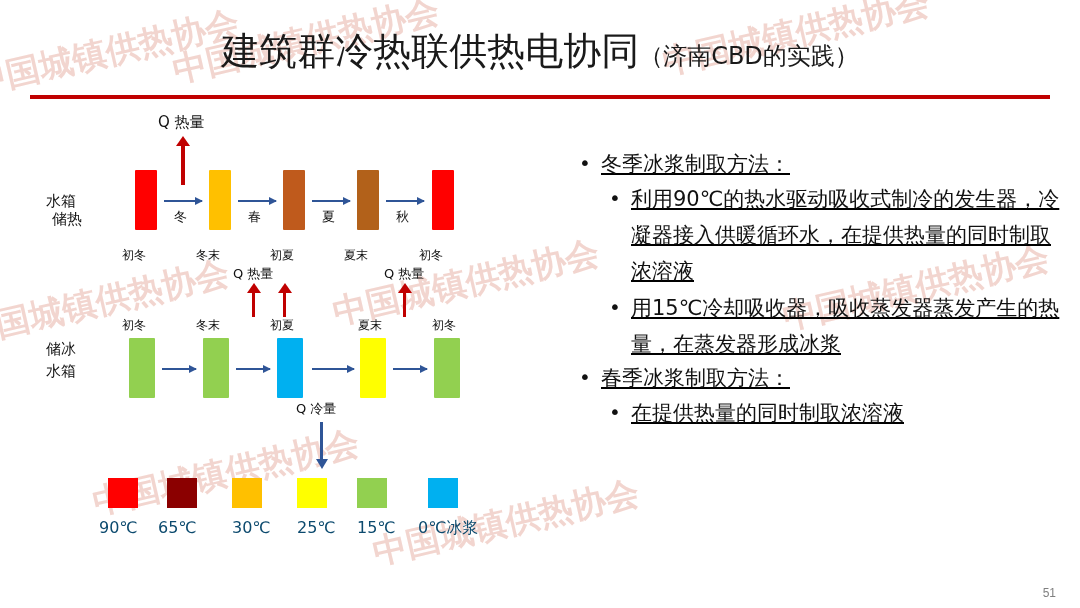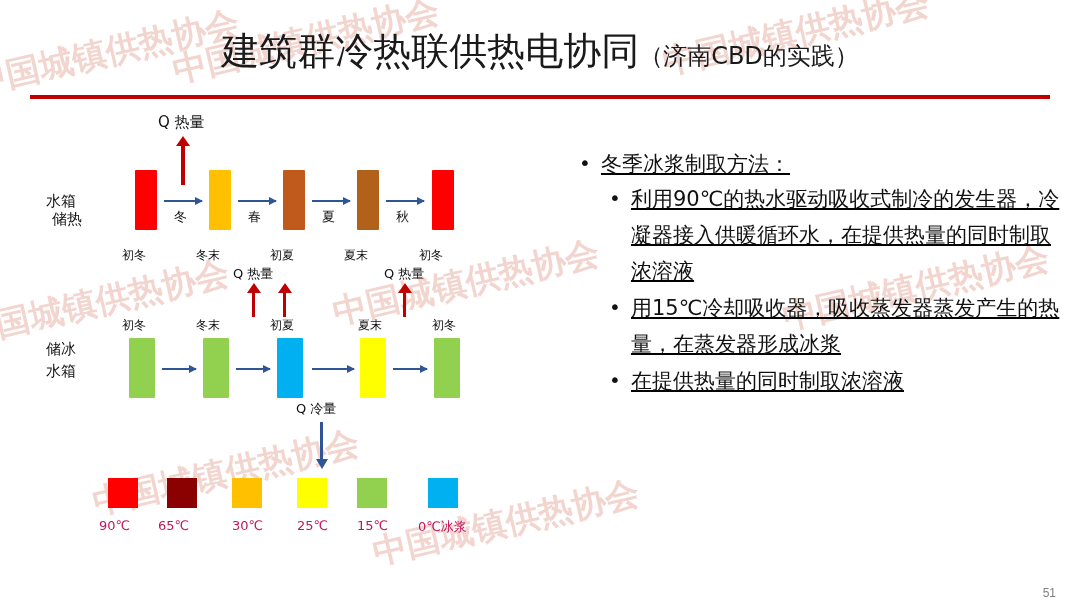--- a/index.html
+++ b/index.html
@@ -66,21 +66,21 @@
   .arrow-down { position:absolute; width:3px; background:#2f5597; }
   .arrow-down::after {
     content:""; position:absolute; left:-4px; bottom:-9px;
     border-top:10px solid #2f5597;
     border-left:6px solid transparent;
     border-right:6px solid transparent;
   }
 
   
   .legend-sw { position:absolute; width:30px; height:30px; }
-  .legend-tx { position:absolute; font-size:13px; color:#be185d; white-space:nowrap;
+  .legend-tx { position:absolute; font-size:16px; color:#0c4a6e; white-space:nowrap;
                font-family:"DejaVu Sans", sans-serif; }
 
   
   .bullets { position:absolute; left:575px; top:149px; width:495px;text-decoration:underline; }
   .b1 { position:relative; padding-left:26px; font-size:21px; line-height:30px;
         color:#111; margin-bottom:2px; font-family:"DejaVu Sans", sans-serif; }
   .b1::before { content:"\2022"; position:absolute; left:4px; top:-1px; font-size:20px; }
   .b2wrap { padding-left:30px; }
   .b2 { position:relative; padding-left:26px; font-size:21px; line-height:36px;
         color:#111; margin-bottom:1px; font-family:"DejaVu Sans", sans-serif; }
@@ -180,18 +180,19 @@
   <div class="legend-tx" style="left:357px; top:418px;">15℃</div>
   <div class="legend-tx" style="left:418px; top:418px;">0℃冰浆</div>
 </div>
 
 <div class="bullets">
   <div class="b1">冬季冰浆制取方法：</div>
   <div class="b2wrap">
     <div class="b2">利用90℃的热水驱动吸收式制冷的发生器，冷凝器接入供暖循环水，在提供热量的同时制取浓溶液</div>
     <div class="b2">用15℃冷却吸收器，吸收蒸发器蒸发产生的热量，在蒸发器形成冰浆</div>
   </div>
+  <div class="b1">春季冰浆制取方法：</div>
   <div class="b2wrap">
     <div class="b2">在提供热量的同时制取浓溶液</div>
   </div>
 </div>
 
 <div class="page-num">51</div>
 
 </body></html>

